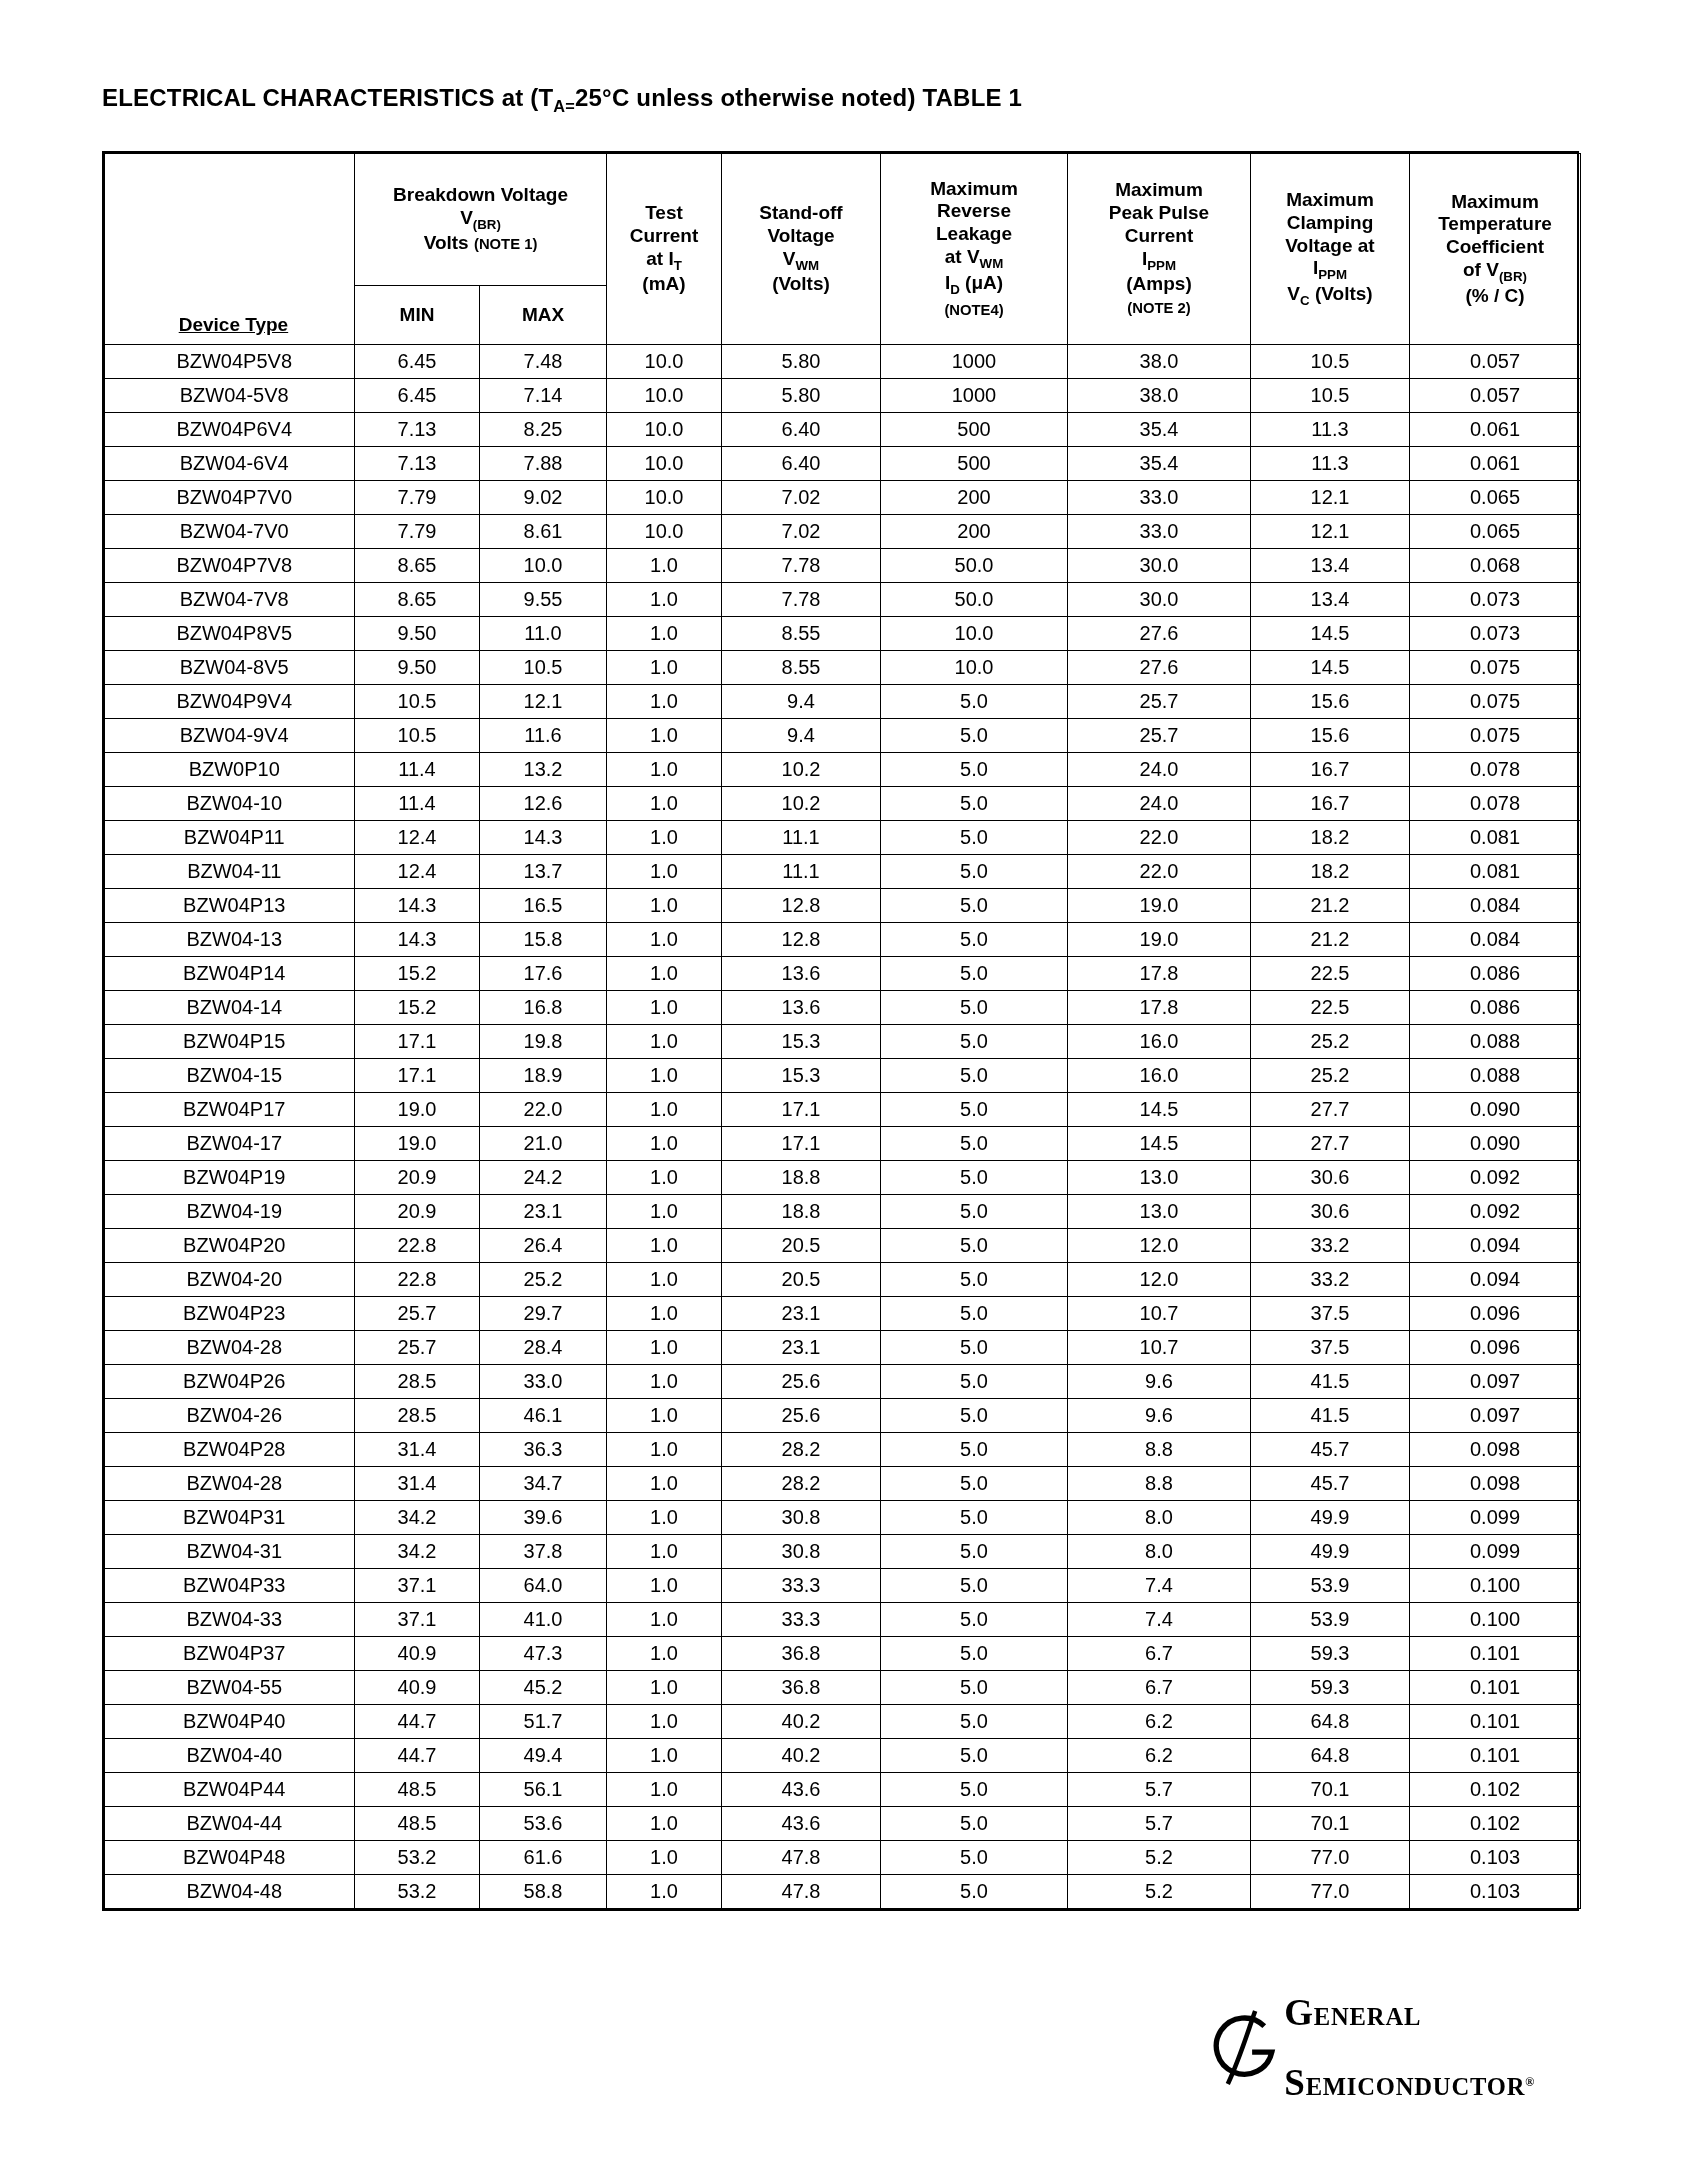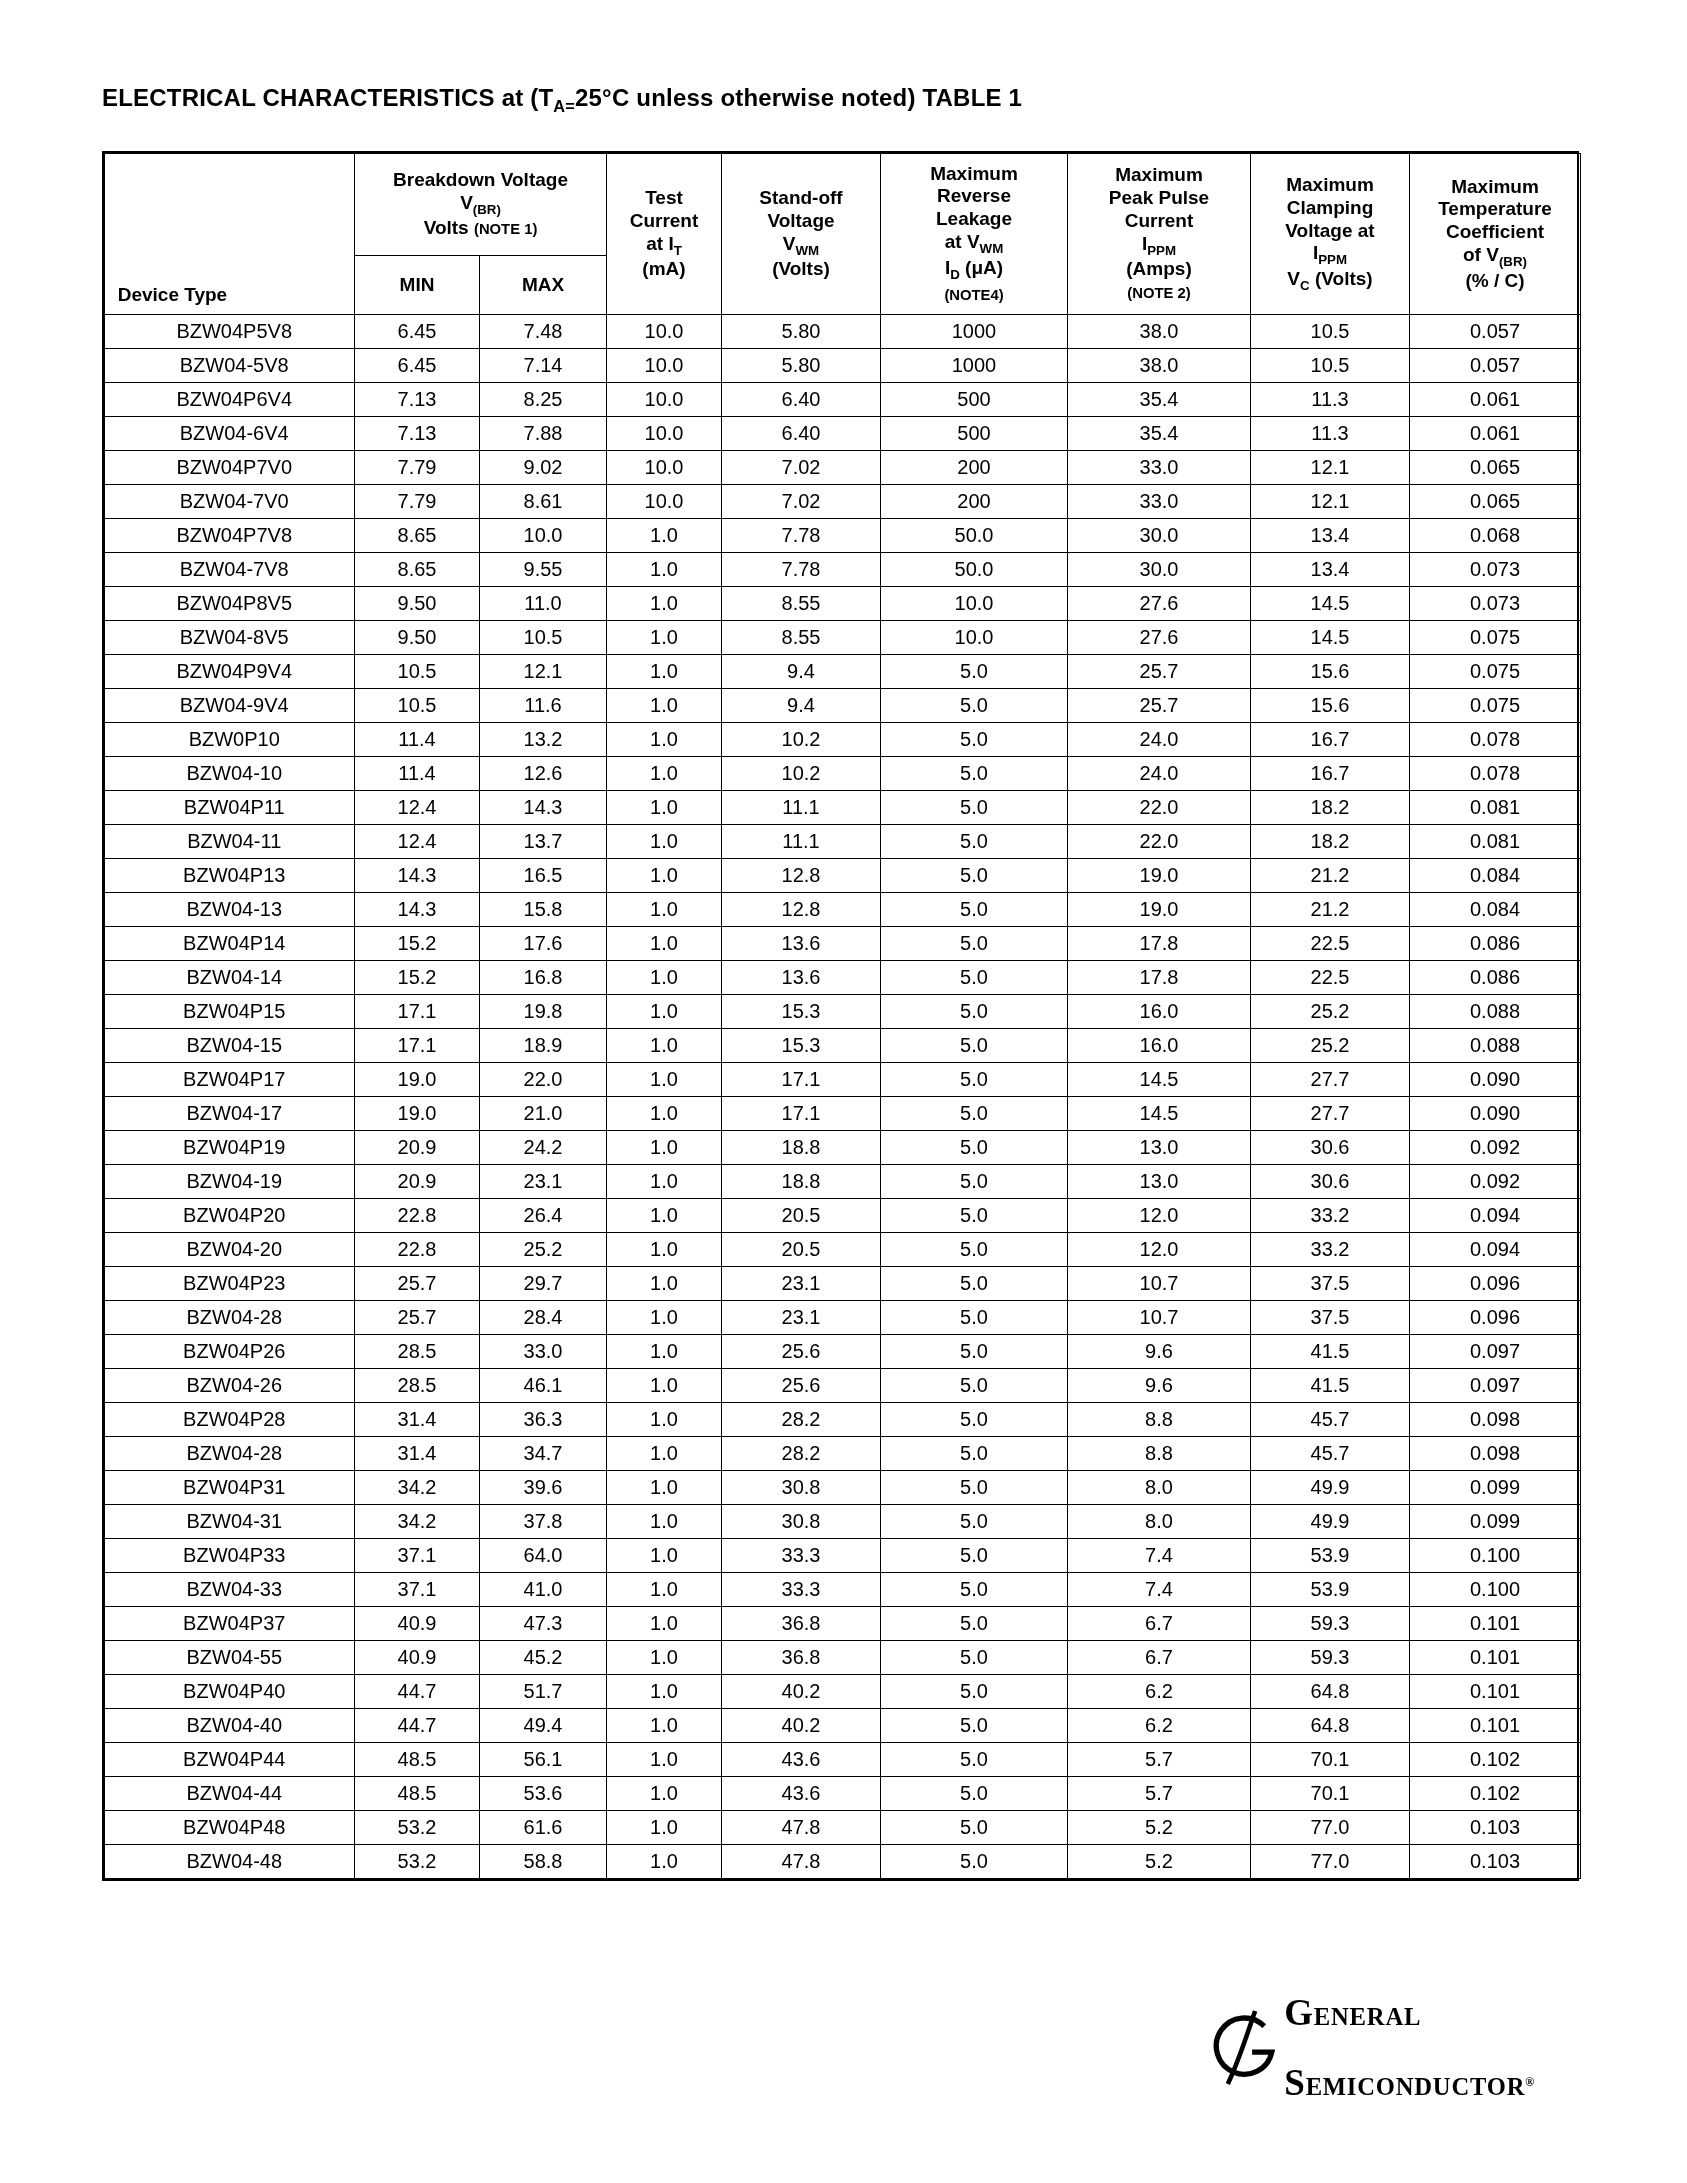--- a/index.html
+++ b/index.html
@@ -40,24 +40,25 @@
   thead th {
     font-weight: bold;
     font-size: 19px;
     text-align: center;
     vertical-align: middle;
     padding: 3.2px 1.6px;
     line-height: 1.18;
   }
   th.device-header {
     vertical-align: bottom;
-    text-align: left;
+    text-align: center;
     padding: 6.4px 4.8px 8px 12.7px;
-  }
-  tr.group-row th.bd-group { height: 102px; }
+    text-decoration: underline;
+  }
+  tr.group-row th.bd-group { height: 132px; }
   tr.minmax-row th { height: 59px; }
   tbody td {
     height: 34px;
     font-size: 20px;
     padding: 0 3.2px;
     vertical-align: middle;
   }
   td.device { text-align: center; padding-left: 12.7px; }
   td.num { text-align: center; }
   .small { font-size: 0.78em; }

